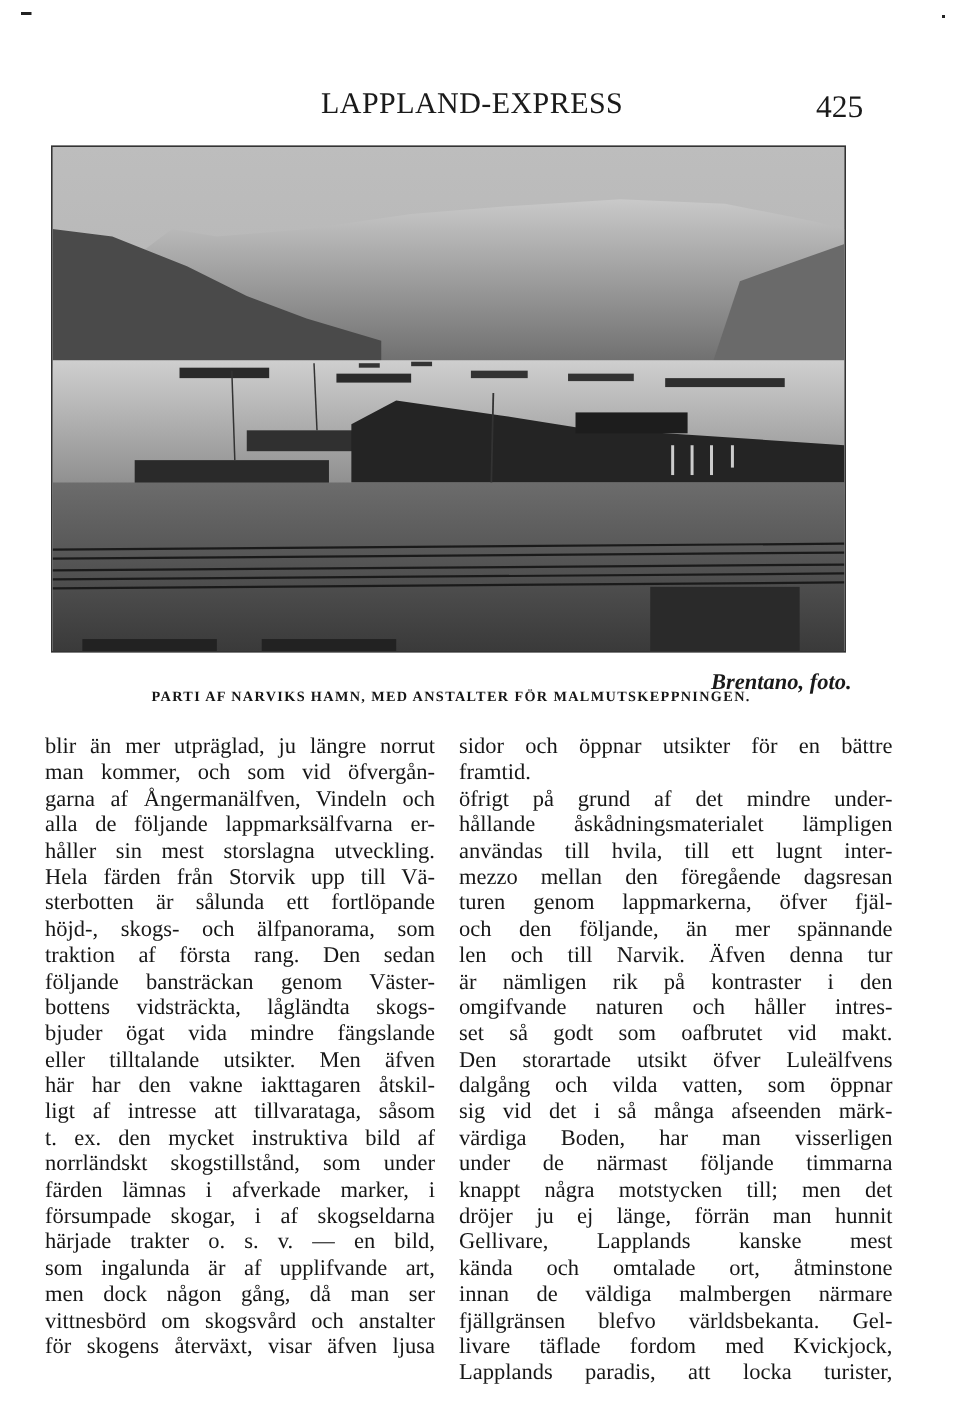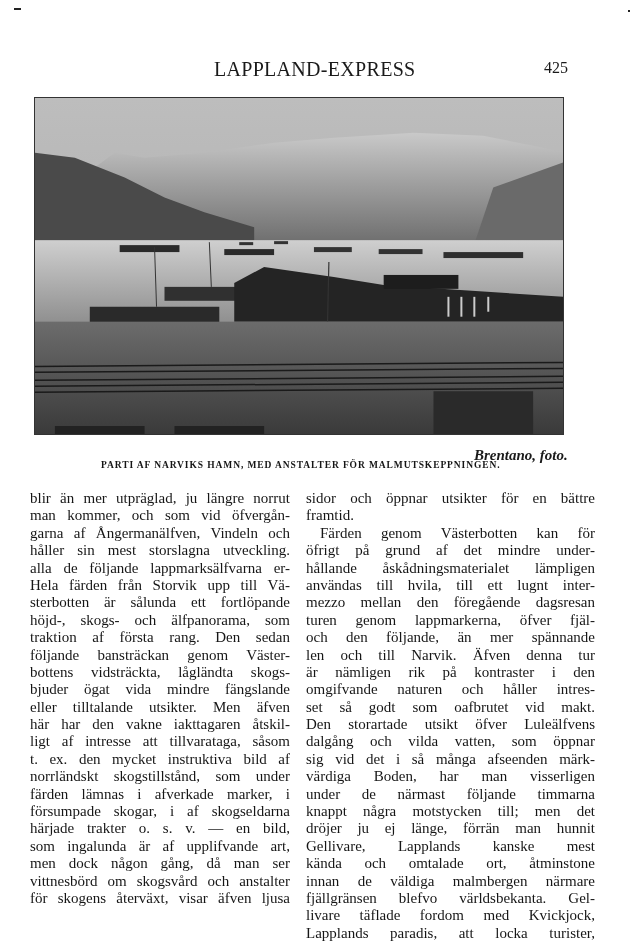--- a/index.html
+++ b/index.html
@@ -10,21 +10,21 @@
   .speck { position: absolute; background: #222; }
   .running-head {
     position: absolute; top: 58px; left: 0; width: 640px; height: 24px;
   }
   .running-title {
     position: absolute; left: 214px; top: 0; font-family: "Liberation Serif", serif;
     font-size: 20px; letter-spacing: 0.3px; color: #1a1a1a;
   }
   .page-number {
     position: absolute; left: 544px; top: 1px; font-family: "Liberation Serif", serif;
-    font-size: 16px; color: #1a1a1a;
+    font-size: 21px; color: #1a1a1a;
   }
   .figure {
     position: absolute; left: 34px; top: 97px; width: 530px; height: 338px;
     border: 1.5px solid #333; box-sizing: border-box; overflow: hidden; background: #999;
   }
   .figure svg { display: block; width: 100%; height: 100%; }
   .credit {
     position: absolute; left: 474px; top: 447px; font-family: "Liberation Serif", serif;
     font-style: italic; font-weight: bold; font-size: 15px; color: #1a1a1a;
   }
@@ -113,22 +113,22 @@
   </svg>
 </figure>
 
 <div class="credit">Brentano, foto.</div>
 <div class="caption">PARTI AF NARVIKS HAMN, MED ANSTALTER FÖR MALMUTSKEPPNINGEN.</div>
 
 <div class="column col-left">
   <span class="line">blir än mer utpräglad, ju längre norrut</span>
   <span class="line">man kommer, och som vid öfvergån-</span>
   <span class="line">garna af Ångermanälfven, Vindeln och</span>
+  <span class="line">alla de följande lappmarksälfvarna er-</span>
   <span class="line">håller sin mest storslagna utveckling.</span>
-  <span class="line">alla de följande lappmarksälfvarna er-</span>
   <span class="line">Hela färden från Storvik upp till Vä-</span>
   <span class="line">sterbotten är sålunda ett fortlöpande</span>
   <span class="line">höjd-, skogs- och älfpanorama, som</span>
   <span class="line">traktion af första rang. Den sedan</span>
   <span class="line">följande bansträckan genom Väster-</span>
   <span class="line">bottens vidsträckta, lågländta skogs-</span>
   <span class="line">bjuder ögat vida mindre fängslande</span>
   <span class="line">eller tilltalande utsikter. Men äfven</span>
   <span class="line">här har den vakne iakttagaren åtskil-</span>
   <span class="line">ligt af intresse att tillvarataga, såsom</span>
@@ -139,21 +139,20 @@
   <span class="line">härjade trakter o. s. v. — en bild,</span>
   <span class="line">som ingalunda är af upplifvande art,</span>
   <span class="line">men dock någon gång, då man ser</span>
   <span class="line">vittnesbörd om skogsvård och anstalter</span>
   <span class="line">för skogens återväxt, visar äfven ljusa</span>
 </div>
 
 <div class="column col-right">
   <span class="line">sidor och öppnar utsikter för en bättre</span>
   <span class="line last">framtid.</span>
-  <span class="line indent">Färden genom Västerbotten kan för</span>
   <span class="line">öfrigt på grund af det mindre under-</span>
   <span class="line">hållande åskådningsmaterialet lämpligen</span>
   <span class="line">användas till hvila, till ett lugnt inter-</span>
   <span class="line">mezzo mellan den föregående dagsresan</span>
   <span class="line">turen genom lappmarkerna, öfver fjäl-</span>
   <span class="line">och den följande, än mer spännande</span>
   <span class="line">len och till Narvik. Äfven denna tur</span>
   <span class="line">är nämligen rik på kontraster i den</span>
   <span class="line">omgifvande naturen och håller intres-</span>
   <span class="line">set så godt som oafbrutet vid makt.</span>

